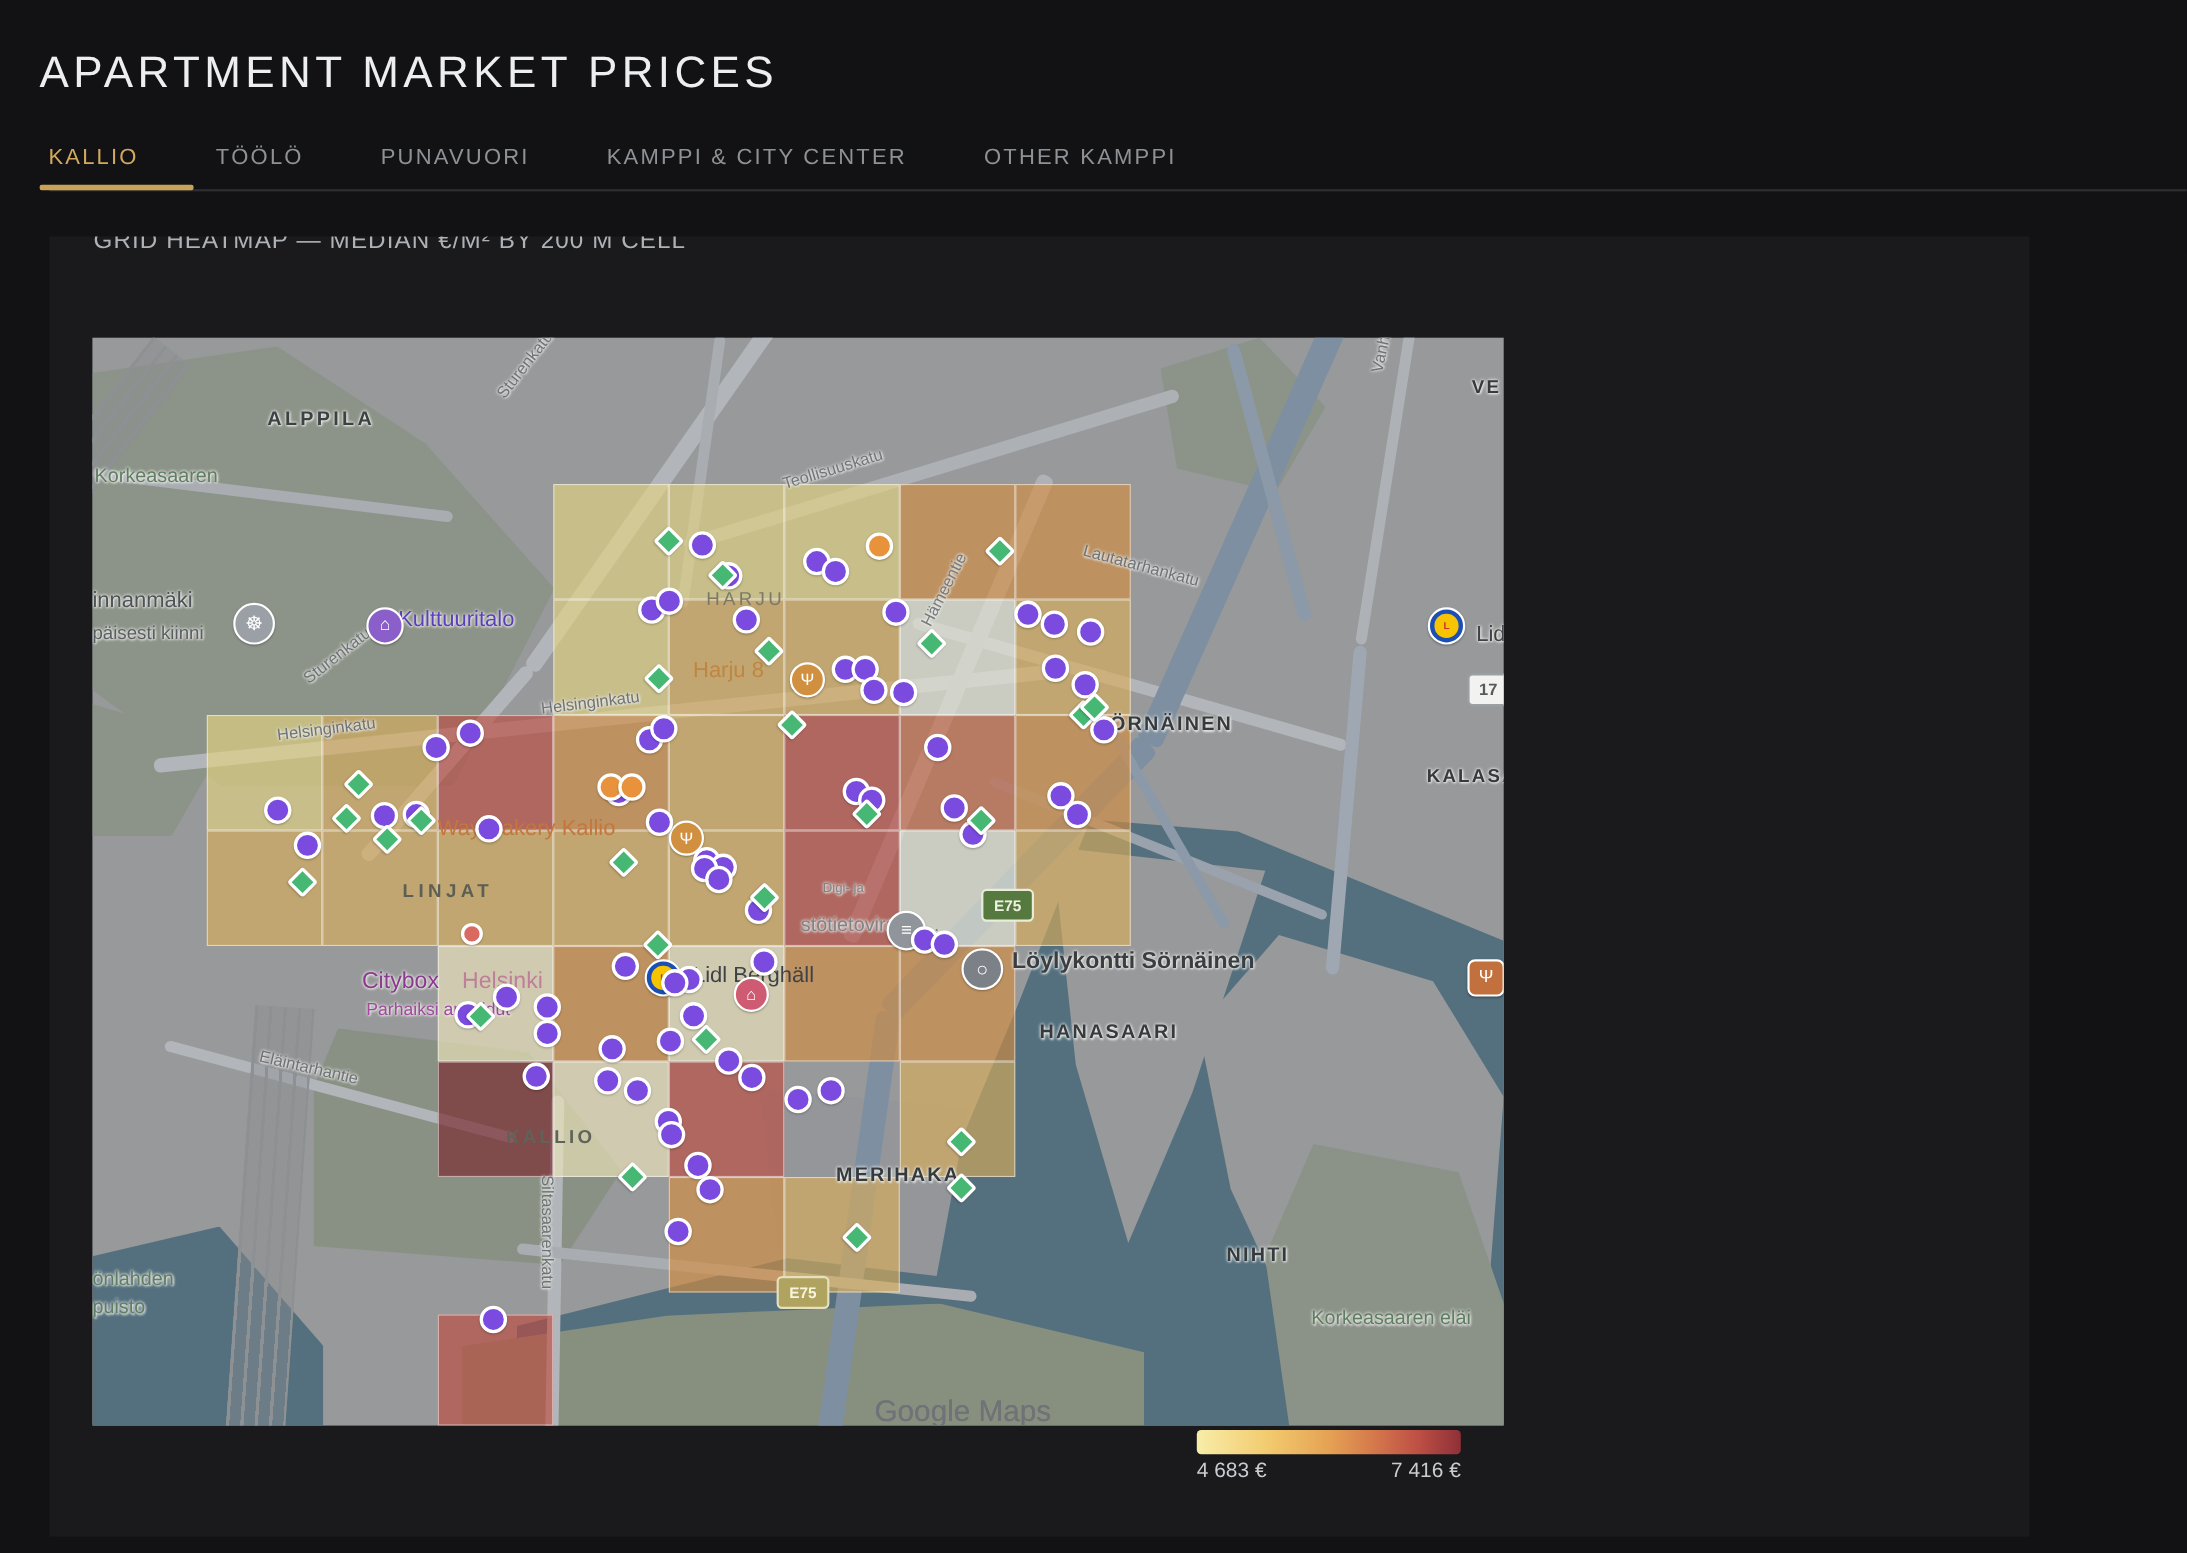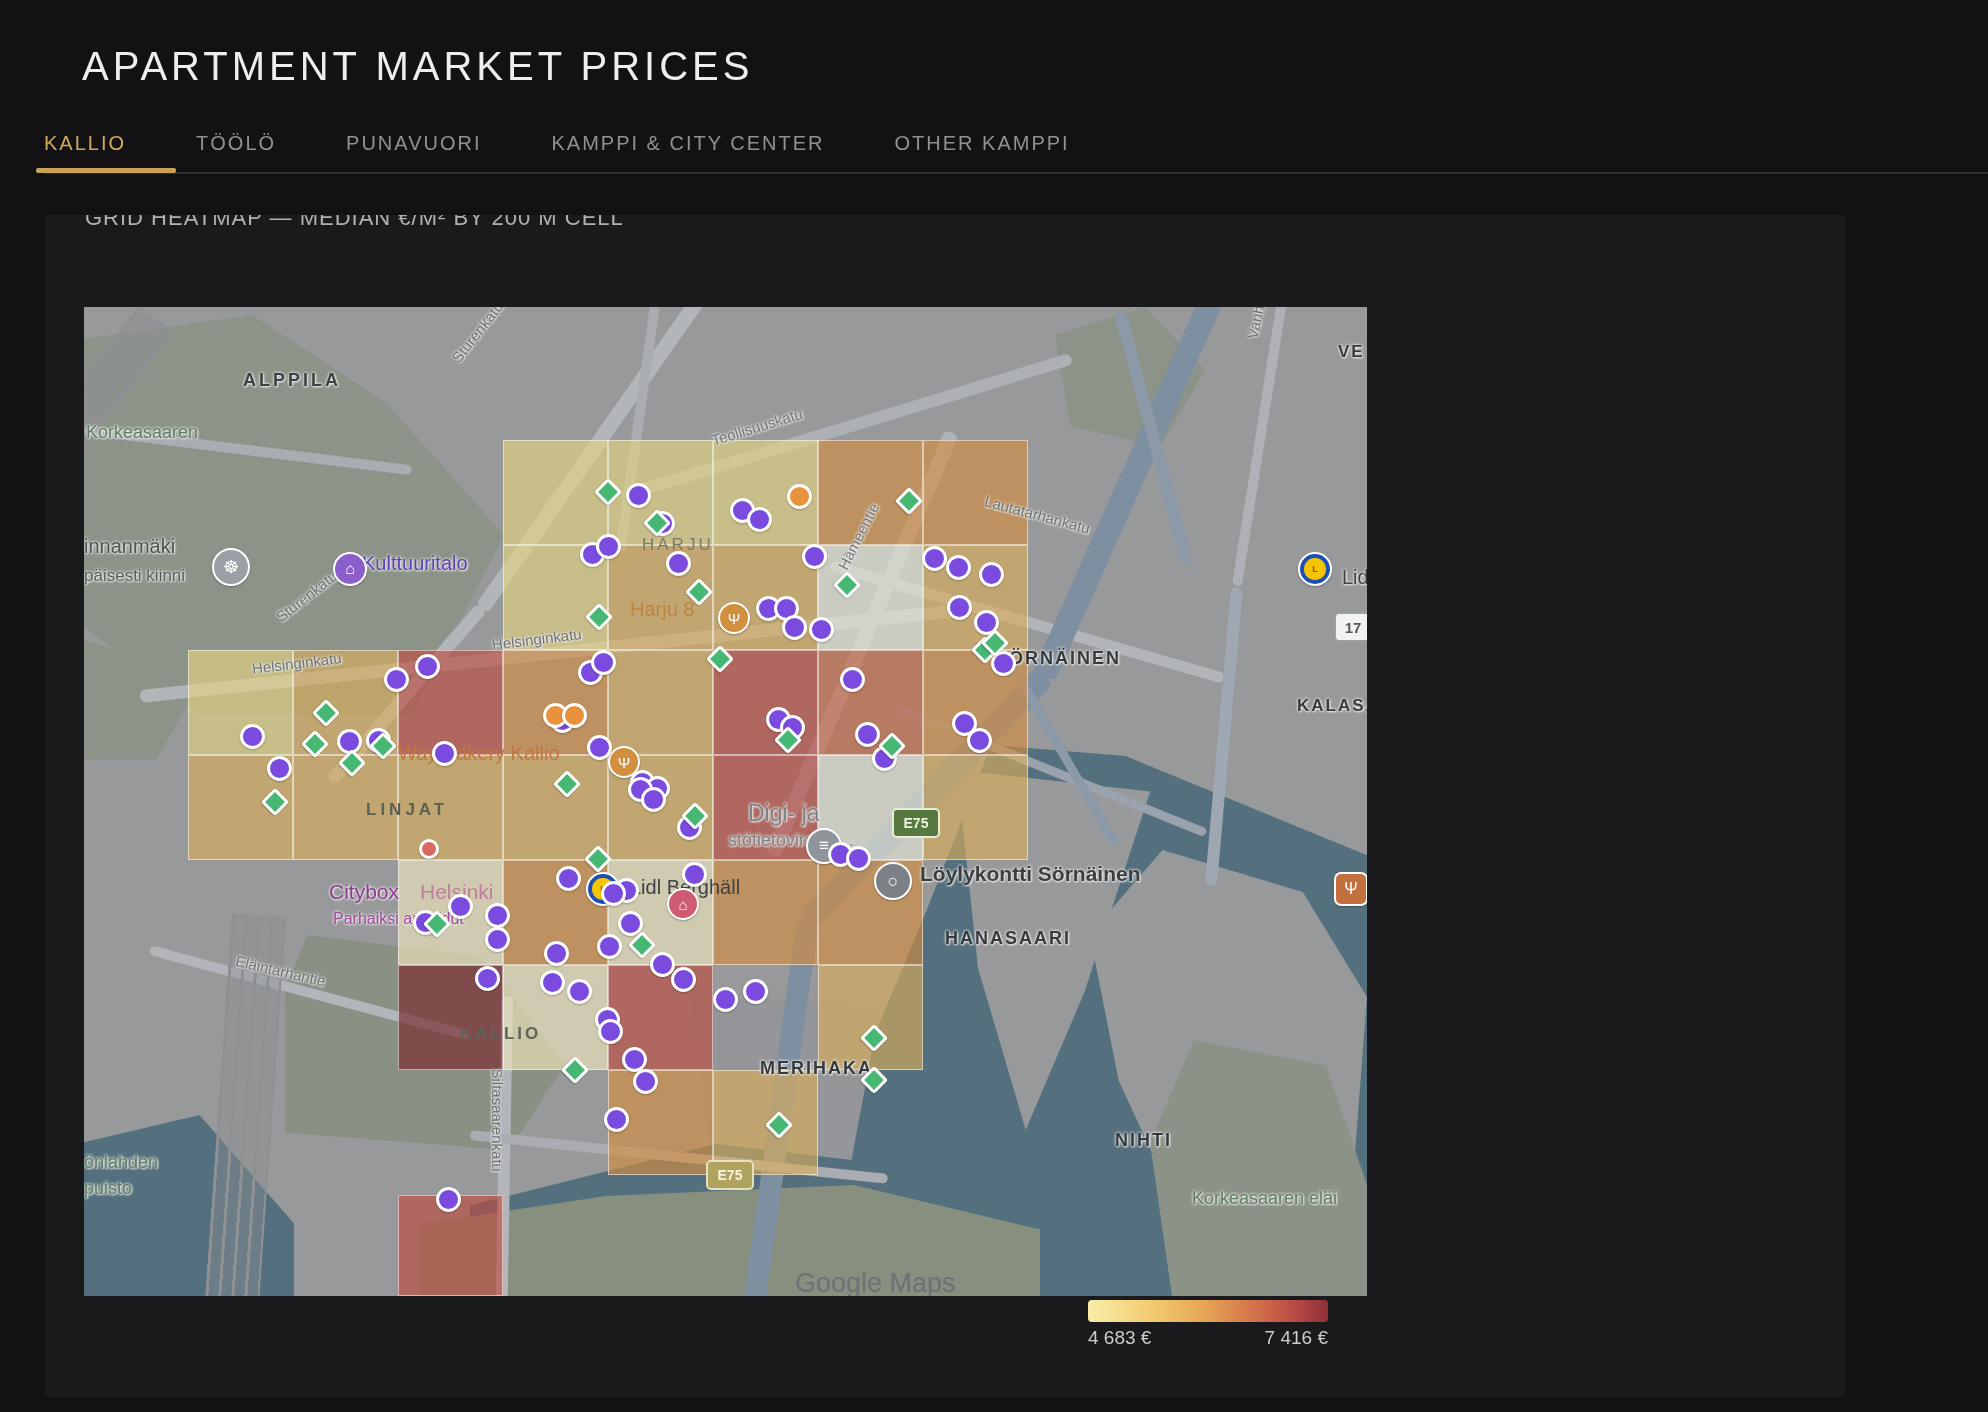--- a/index.html
+++ b/index.html
@@ -1,19 +1,19 @@
 <!DOCTYPE html>
 <html><head>
 <meta charset="utf-8">
 <style>
   html,body{margin:0;padding:0;background:#111114;width:1988px;height:1412px;overflow:hidden;
     font-family:"Liberation Sans","DejaVu Sans",sans-serif;}
   #stage{position:relative;width:1988px;height:1412px;background:#121215;}
   
-  #app-title{position:absolute;left:36px;top:44px;font-size:40px;font-weight:300;letter-spacing:4px;color:#eceef0;margin-left:46px;}
+  #app-title{position:absolute;left:36px;top:44px;font-size:40px;font-weight:300;letter-spacing:4px;color:#eceef0;}
   #tabs{position:absolute;left:36px;top:128px;display:flex;gap:54px;}
   .tab{font-size:20px;letter-spacing:2px;color:#8e9296;cursor:pointer;padding:4px 8px;}
   .tab.active{color:#d2a95c;}
   #tabs-line{position:absolute;left:45px;top:172px;width:1943px;height:2px;background:#2e2f33;}
   #tabs-line-active{position:absolute;left:36px;top:168px;width:140px;height:5px;background:#c9a257;border-radius:2px;}
   
   #panel{position:absolute;left:45px;top:215px;width:1800px;height:1182px;background:#1a1a1d;overflow:hidden;}
   #sec-title{margin:-10px 0 0 40px;font-size:22px;letter-spacing:1px;color:#aeb2b7;font-weight:400;line-height:26px;}
   #sec-sub{margin:14px 0 0 40px;font-size:21px;color:#c9ced2;font-weight:400;}
   
@@ -140,21 +140,21 @@
         <div class="lbl halo" style="left: 901px; top: 185px; font-size: 15px; color: rgb(110, 115, 120); font-weight: 400; letter-spacing: 0px; transform: rotate(15deg); z-index: 6;">Lautatarhankatu</div>
         <div class="lbl halo" style="left: 758px; top: 253px; font-size: 15px; color: rgb(117, 121, 125); font-weight: 400; letter-spacing: 0px; transform: rotate(-63deg); z-index: 6;">Hämeentie</div>
         <div class="lbl halo" style="left: 1168px; top: 23px; font-size: 15px; color: rgb(110, 115, 120); font-weight: 400; letter-spacing: 0px; transform: rotate(-78deg); z-index: 6;">Vanha talvitie</div>
         <div class="lbl" style="left: 558px; top: 228px; font-size: 17px; color: rgb(124, 122, 102); font-weight: 400; letter-spacing: 3px; transform: none; z-index: 6;">HARJU</div>
         <div class="lbl" style="left: 546px; top: 291px; font-size: 20px; color: rgb(192, 133, 64); font-weight: 500; letter-spacing: 0px; transform: none; z-index: 6;">Harju 8</div>
         <div class="lbl halo" style="left: 911px; top: 341px; font-size: 18px; color: rgb(53, 58, 62); font-weight: 700; letter-spacing: 2px; transform: none; z-index: 6;">SÖRNÄINEN</div>
         <div class="lbl halo" style="left: 1213px; top: 389px; font-size: 17px; color: rgb(53, 58, 62); font-weight: 700; letter-spacing: 2px; transform: none; z-index: 6;">KALASA</div>
         <div class="lbl halo" style="left: 1254px; top: 35px; font-size: 17px; color: rgb(53, 58, 62); font-weight: 700; letter-spacing: 2px; transform: none; z-index: 6;">VE</div>
         <div class="lbl" style="left: 314px; top: 435px; font-size: 20px; color: rgb(196, 118, 62); font-weight: 500; letter-spacing: 0px; transform: none; z-index: 6;">Way Bakery Kallio</div>
         <div class="lbl" style="left: 282px; top: 493px; font-size: 17px; color: rgb(92, 96, 84); font-weight: 700; letter-spacing: 4px; transform: none; z-index: 6;">LINJAT</div>
-        <div class="lbl halo" style="left: 664px; top: 493px; font-size: 23px; color: rgb(126, 131, 135); font-weight: 400; letter-spacing: 0px; transform: none; z-index: 6;">Digi- ja</div>
+        <div class="lbl halo" style="left: 664px; top: 493px; font-size: 12px; color: rgb(126, 131, 135); font-weight: 400; letter-spacing: 0px; transform: none; z-index: 6;">Digi- ja</div>
         <div class="lbl halo" style="left: 644px; top: 523px; font-size: 18px; color: rgb(126, 131, 135); font-weight: 400; letter-spacing: 0px; transform: none; z-index: 6;">stötietovirasto...</div>
         <div class="lbl halo" style="left: 245px; top: 573px; font-size: 21px; color: rgb(139, 58, 143); font-weight: 500; letter-spacing: 0px; transform: none; z-index: 6;">Citybox</div>
         <div class="lbl" style="left: 336px; top: 573px; font-size: 21px; color: rgb(191, 126, 153); font-weight: 500; letter-spacing: 0px; transform: none; z-index: 6;">Helsinki</div>
         <div class="lbl halo" style="left: 249px; top: 603px; font-size: 16px; color: rgb(160, 74, 158); font-weight: 400; letter-spacing: 0px; transform: none; z-index: 6;">Parhaiksi arvioidut</div>
         <div class="lbl" style="left: 546px; top: 569px; font-size: 20px; color: rgb(62, 66, 70); font-weight: 500; letter-spacing: 0px; transform: none; z-index: 6;">Lidl Berghäll</div>
         <div class="lbl halo" style="left: 1258px; top: 259px; font-size: 20px; color: rgb(62, 66, 70); font-weight: 500; letter-spacing: 0px; transform: none; z-index: 6;">Lid</div>
         <div class="lbl halo" style="left: 836px; top: 555px; font-size: 21px; color: rgb(58, 62, 66); font-weight: 700; letter-spacing: 0px; transform: none; z-index: 6;">Löylykontti Sörnäinen</div>
         <div class="lbl halo" style="left: 861px; top: 621px; font-size: 18px; color: rgb(53, 58, 62); font-weight: 700; letter-spacing: 2px; transform: none; z-index: 6;">HANASAARI</div>
         <div class="lbl" style="left: 376px; top: 717px; font-size: 17px; color: rgb(95, 99, 88); font-weight: 700; letter-spacing: 3px; transform: none; z-index: 6;">KALLIO</div>
         <div class="lbl halo" style="left: 676px; top: 751px; font-size: 18px; color: rgb(53, 58, 62); font-weight: 700; letter-spacing: 2px; transform: none; z-index: 6;">MERIHAKA</div>

